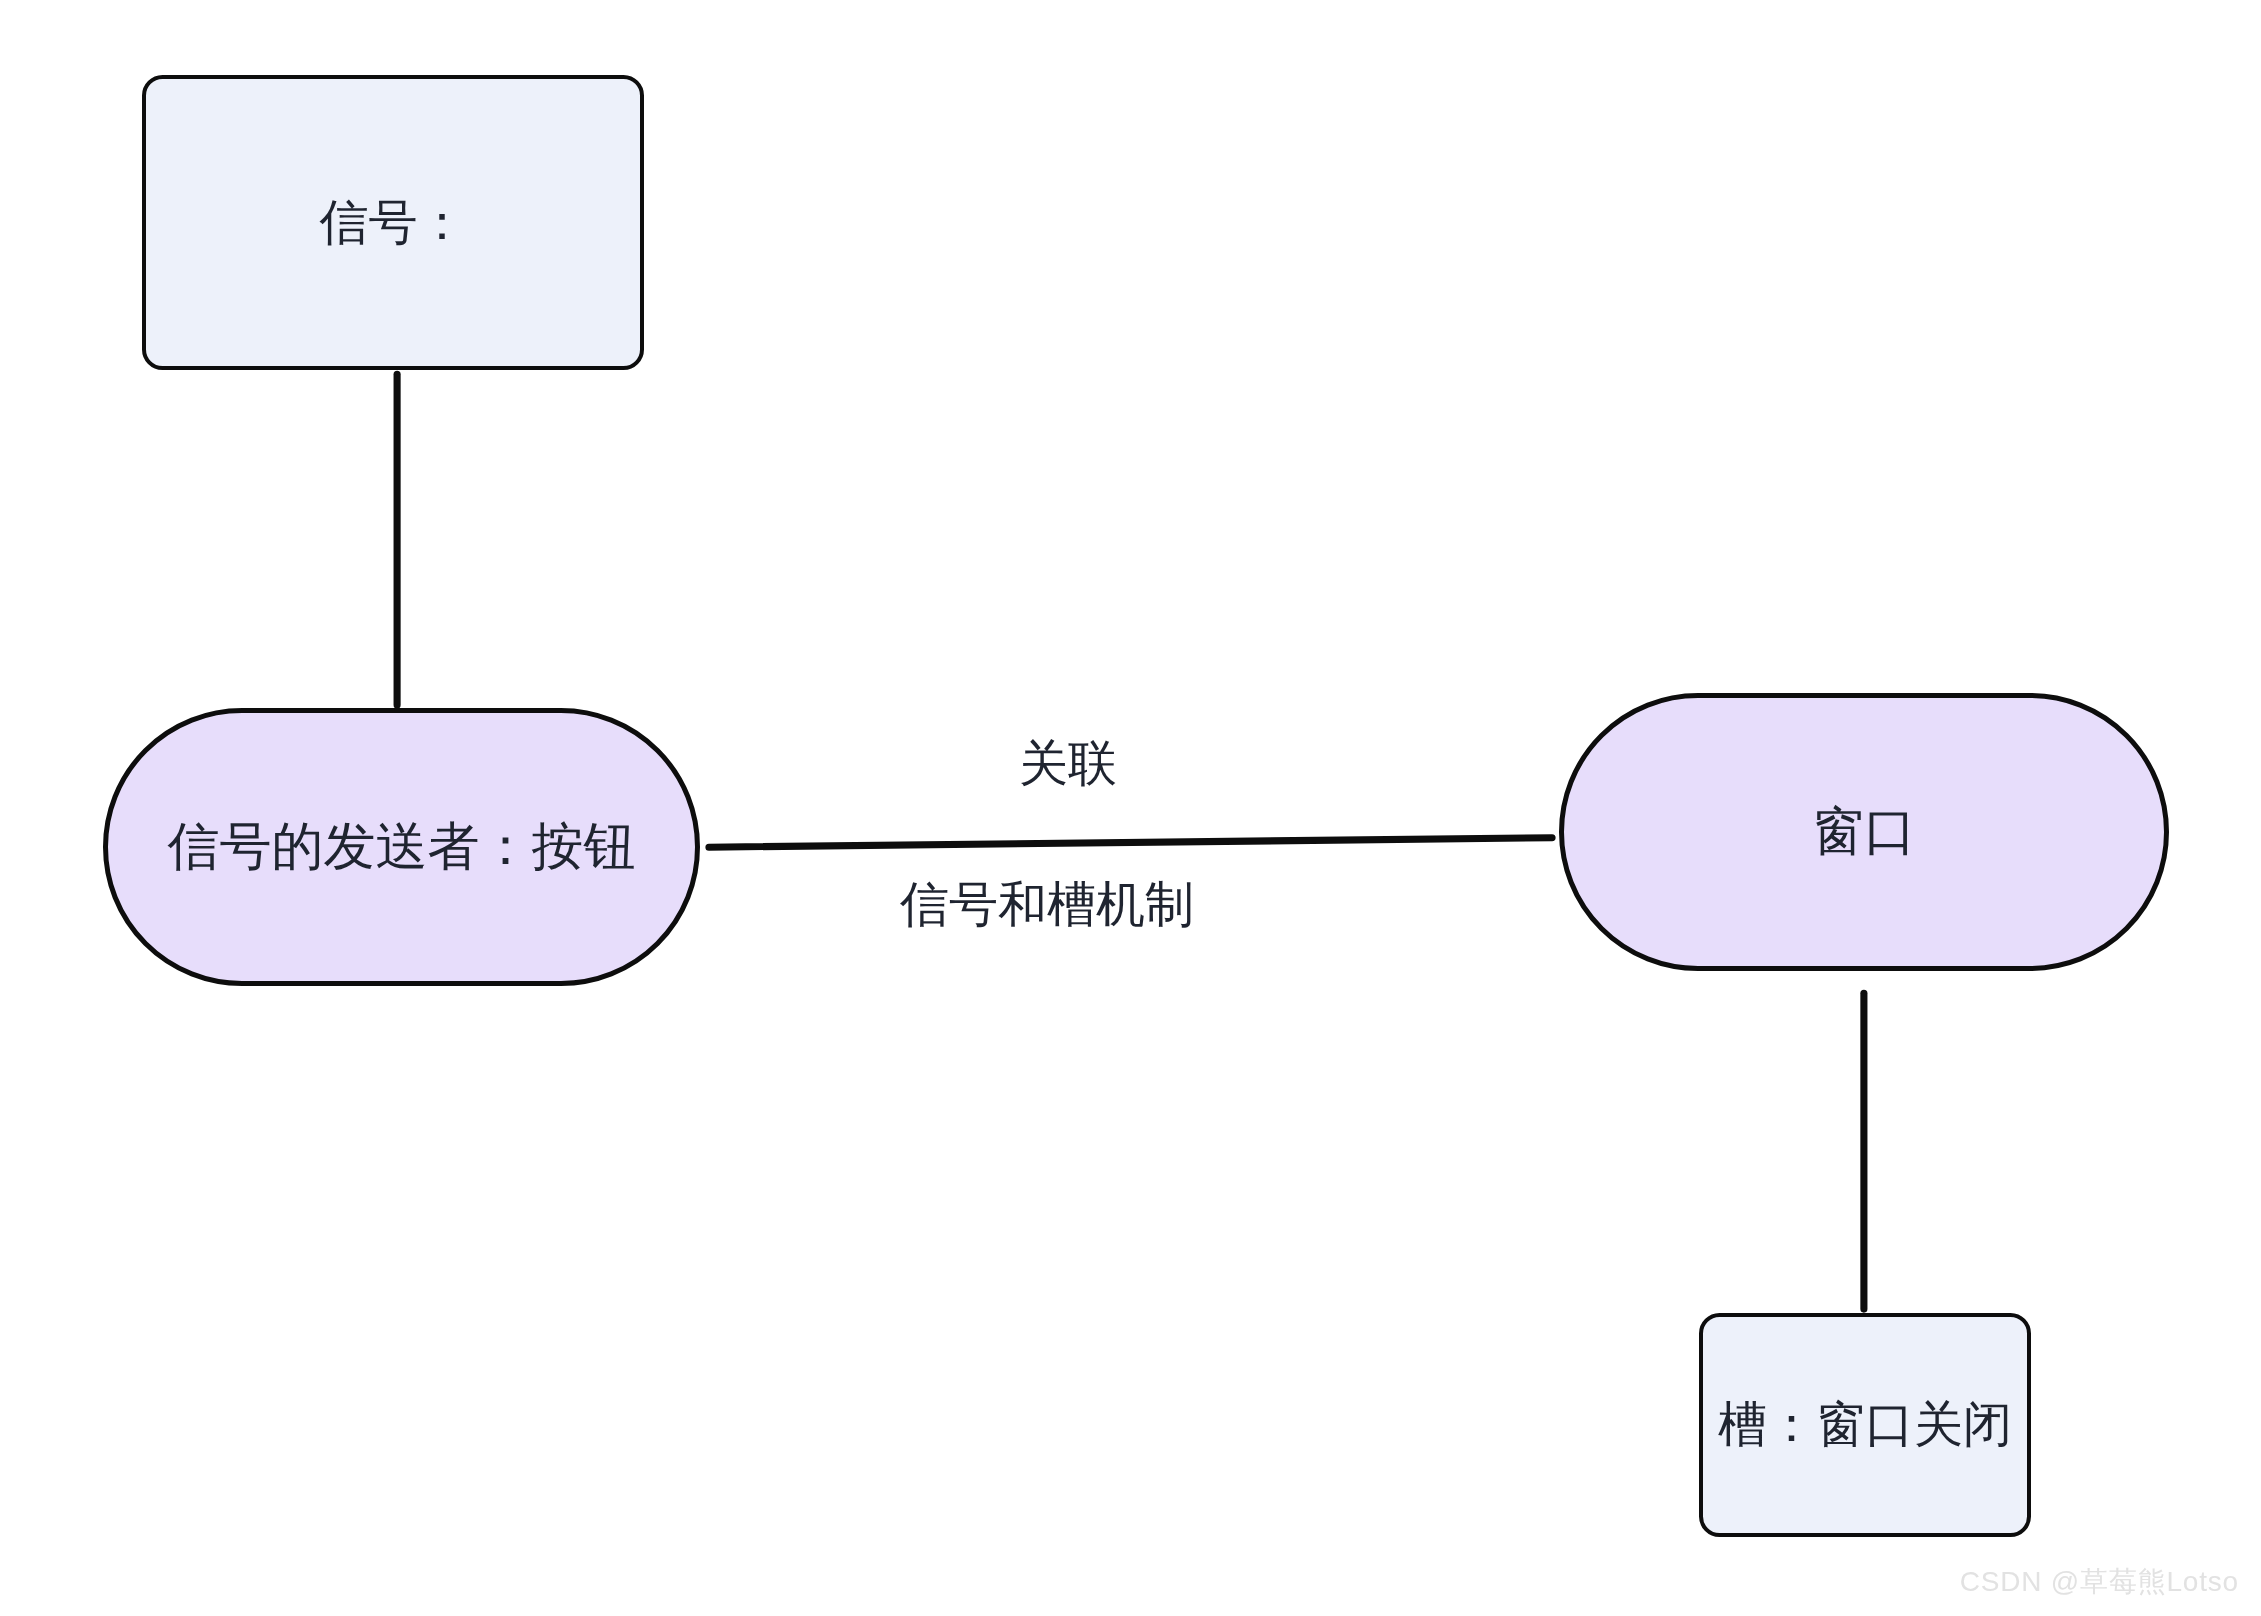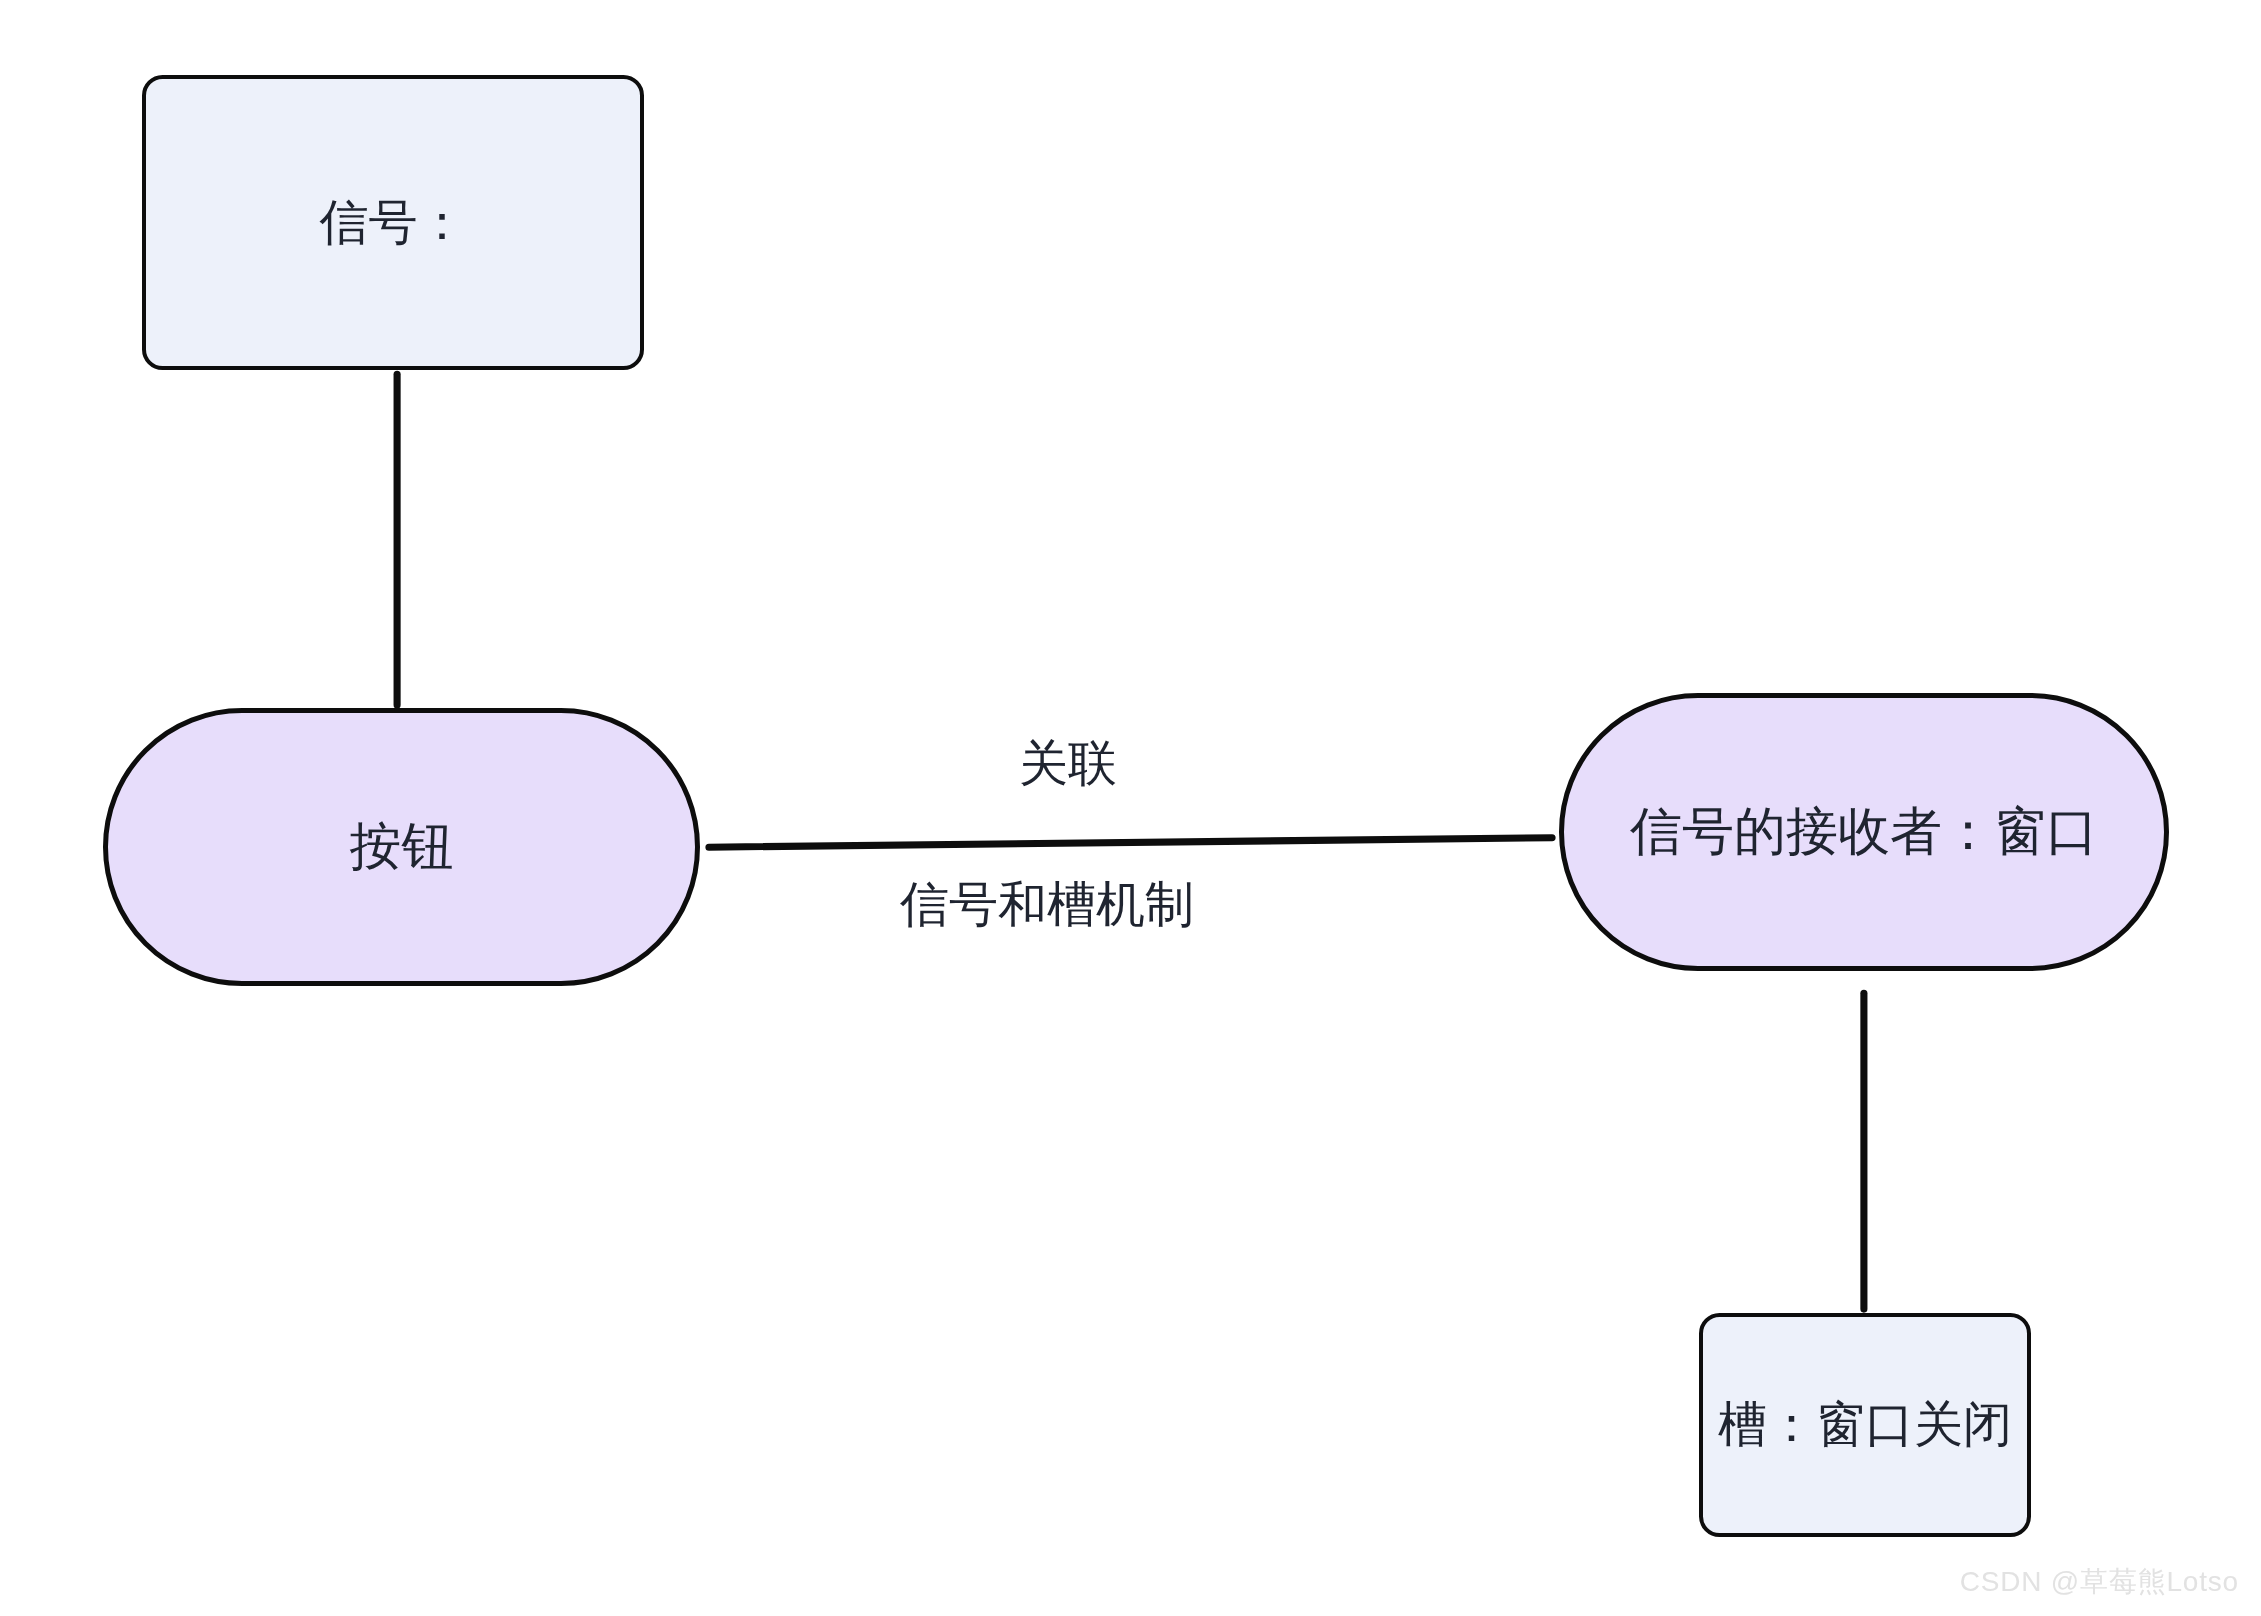--- a/index.html
+++ b/index.html
@@ -131,25 +131,25 @@
   <line x1="898" y1="1073" x2="1966" y2="1061" stroke="#0d0d0d" stroke-width="9" stroke-linecap="round"></line>
 
   <line x1="2361" y1="1258" x2="2361" y2="1658" stroke="#0d0d0d" stroke-width="9" stroke-linecap="round"></line>
 </svg>
 
 <div class="node rect-node" id="node-signal">
   <span class="line">信号：</span>
 </div>
 
 <div class="node stadium-node" id="node-sender">
+  <span class="line">信号的发送者：</span>
   <span class="line">按钮</span>
 </div>
 
 <div class="node stadium-node" id="node-receiver">
-  <span class="line">信号的接收者：</span>
   <span class="line">窗口</span>
 </div>
 
 <div class="node rect-node" id="node-slot">
   <span class="line">槽：</span>
   <span class="line">窗口关闭</span>
 </div>
 
 <div class="edge-label" id="edge-label-top">关联</div>
 

